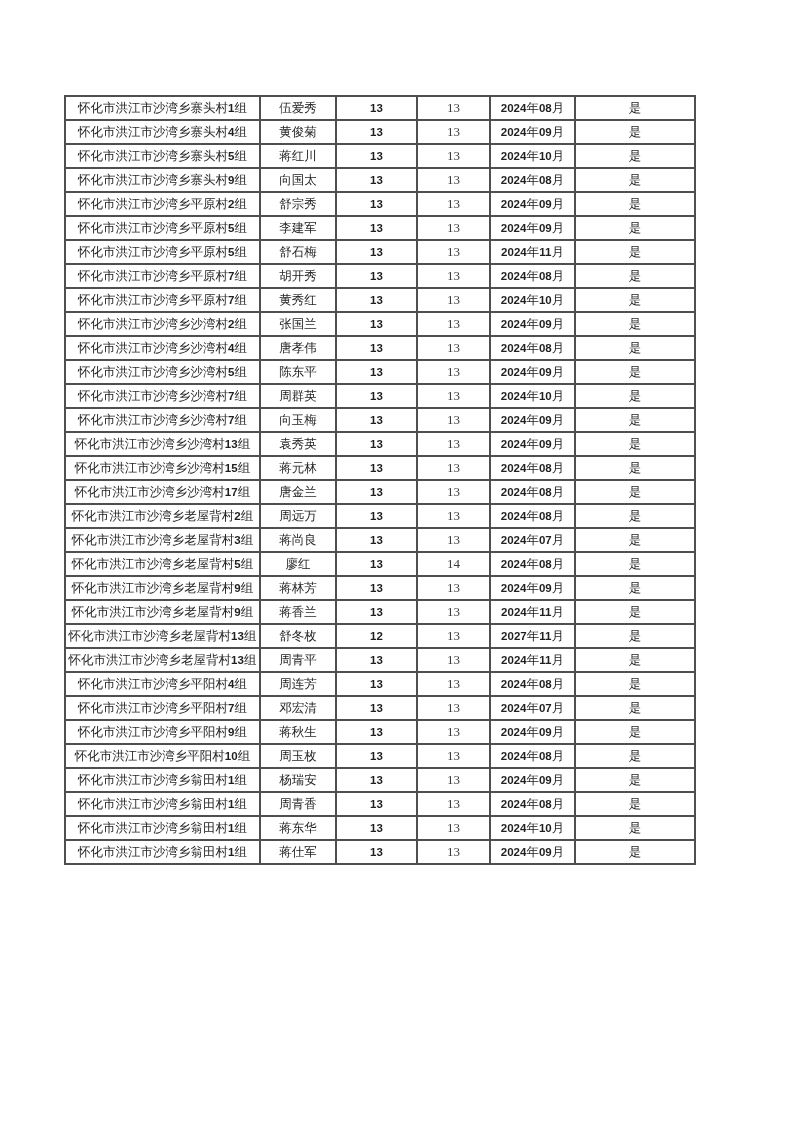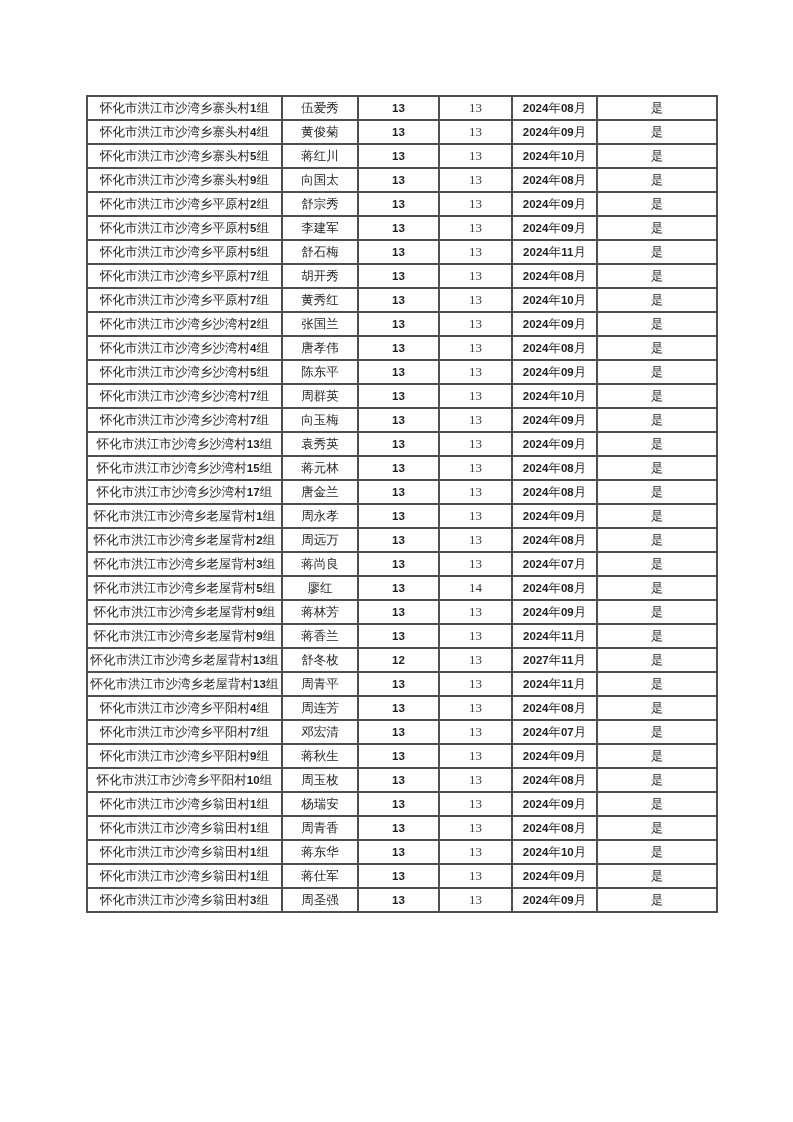--- a/index.html
+++ b/index.html
@@ -9,21 +9,21 @@
     font-family: "Liberation Serif", "DejaVu Serif", serif;
   }
   .page {
     position: relative;
     width: 793px; height: 1122px;
     background: #ffffff;
     overflow: hidden;
   }
   table.tbl {
     position: absolute;
-    left: 86px; top: 95px;
+    left: 64px; top: 95px;
     width: 630px;
     border-collapse: collapse;
     table-layout: fixed;
   }
   .tbl col.c-address { width: 195px; }
   .tbl col.c-name    { width: 76px; }
   .tbl col.c-count1  { width: 81px; }
   .tbl col.c-count2  { width: 73px; }
   .tbl col.c-month   { width: 85px; }
   .tbl col.c-flag    { width: 120px; }
@@ -200,28 +200,20 @@
         </tr>
         <tr>
           <td class="col-address">怀化市洪江市沙湾乡沙湾村<span class="d">17</span>组</td>
           <td class="col-name">唐金兰</td>
           <td class="col-count1"><span class="d">13</span></td>
           <td class="col-count2"><span class="d">13</span></td>
           <td class="col-month"><span class="d">2024</span>年<span class="d">08</span>月</td>
           <td class="col-flag">是</td>
         </tr>
         <tr>
-          <td class="col-address">怀化市洪江市沙湾乡老屋背村<span class="d">1</span>组</td>
-          <td class="col-name">周永孝</td>
-          <td class="col-count1"><span class="d">13</span></td>
-          <td class="col-count2"><span class="d">13</span></td>
-          <td class="col-month"><span class="d">2024</span>年<span class="d">09</span>月</td>
-          <td class="col-flag">是</td>
-        </tr>
-        <tr>
           <td class="col-address">怀化市洪江市沙湾乡老屋背村<span class="d">2</span>组</td>
           <td class="col-name">周远万</td>
           <td class="col-count1"><span class="d">13</span></td>
           <td class="col-count2"><span class="d">13</span></td>
           <td class="col-month"><span class="d">2024</span>年<span class="d">08</span>月</td>
           <td class="col-flag">是</td>
         </tr>
         <tr>
           <td class="col-address">怀化市洪江市沙湾乡老屋背村<span class="d">3</span>组</td>
           <td class="col-name">蒋尚良</td>
@@ -322,28 +314,20 @@
           <td class="col-address">怀化市洪江市沙湾乡翁田村<span class="d">1</span>组</td>
           <td class="col-name">蒋东华</td>
           <td class="col-count1"><span class="d">13</span></td>
           <td class="col-count2"><span class="d">13</span></td>
           <td class="col-month"><span class="d">2024</span>年<span class="d">10</span>月</td>
           <td class="col-flag">是</td>
         </tr>
         <tr>
           <td class="col-address">怀化市洪江市沙湾乡翁田村<span class="d">1</span>组</td>
           <td class="col-name">蒋仕军</td>
-          <td class="col-count1"><span class="d">13</span></td>
-          <td class="col-count2"><span class="d">13</span></td>
-          <td class="col-month"><span class="d">2024</span>年<span class="d">09</span>月</td>
-          <td class="col-flag">是</td>
-        </tr>
-        <tr>
-          <td class="col-address">怀化市洪江市沙湾乡翁田村<span class="d">3</span>组</td>
-          <td class="col-name">周圣强</td>
           <td class="col-count1"><span class="d">13</span></td>
           <td class="col-count2"><span class="d">13</span></td>
           <td class="col-month"><span class="d">2024</span>年<span class="d">09</span>月</td>
           <td class="col-flag">是</td>
         </tr>
       </tbody>
   </table>
 </div>
 
 </body></html>

